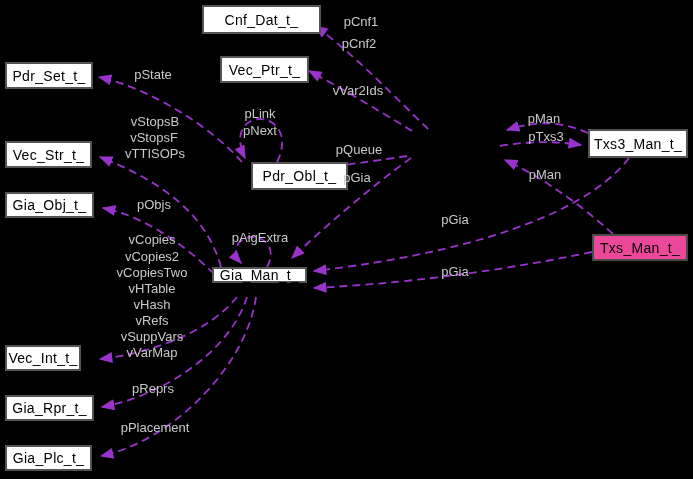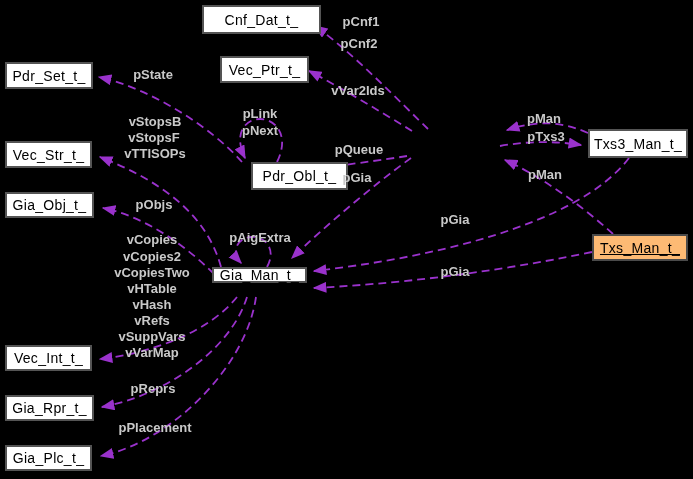--- a/index.html
+++ b/index.html
@@ -7,24 +7,24 @@
     position:relative;width:693px;height:479px;background:#000;overflow:hidden;
     font-family:"Liberation Sans","DejaVu Sans",sans-serif;
   }
   #edges{position:absolute;left:0;top:0;width:693px;height:479px;}
   .node{
     position:absolute;display:flex;align-items:center;justify-content:center;
     background:#fff;border:2px solid #545454;box-sizing:border-box;
     color:#000;font-size:14px;letter-spacing:.3px;white-space:nowrap;
     cursor:pointer;
   }
-  .node.focus{background:#fdba74;border-color:#4a4a4a;text-decoration:underline;}
+  .node.focus{background:#ec4899;border-color:#4a4a4a;}
   .elabel{
     position:absolute;transform:translate(-50%,-50%);
-    color:#c9c9c9;font-size:13px;font-weight:bold;white-space:nowrap;
+    color:#c9c9c9;font-size:13px;font-weight:normal;white-space:nowrap;
     line-height:1;
   }
 </style>
 </head>
 <body>
 
 <div id="canvas">
 
   <svg id="edges" viewBox="0 0 693 479" xmlns="http://www.w3.org/2000/svg">
     <defs>
@@ -55,21 +55,21 @@
 
   <div class="node" style="left:202px;top:5px;width:119px;height:29px;">Cnf_Dat_t_</div>
   <div class="node" style="left:220px;top:56px;width:89px;height:27px;">Vec_Ptr_t_</div>
   <div class="node" style="left:5px;top:62px;width:88px;height:27px;">Pdr_Set_t_</div>
   <div class="node" style="left:5px;top:141px;width:87px;height:27px;">Vec_Str_t_</div>
   <div class="node" style="left:5px;top:192px;width:89px;height:26px;">Gia_Obj_t_</div>
   <div class="node" style="left:213px;top:162px;width:97px;height:28px;margin-left:38px;">Pdr_Obl_t_</div>
   <div class="node" style="left:588px;top:129px;width:100px;height:29px;">Txs3_Man_t_</div>
   <div class="node focus" style="left:592px;top:234px;width:96px;height:27px;">Txs_Man_t_</div>
   <div class="node" style="left:212px;top:267px;width:95px;height:16px;">Gia_Man_t_</div>
-  <div class="node" style="left:5px;top:345px;width:87px;height:26px;">Vec_Int_t_</div>
+  <div class="node" style="left:5px;top:345px;width:76px;height:26px;">Vec_Int_t_</div>
   <div class="node" style="left:5px;top:395px;width:89px;height:26px;">Gia_Rpr_t_</div>
   <div class="node" style="left:5px;top:445px;width:87px;height:26px;">Gia_Plc_t_</div>
 
   <div class="elabel" style="left:361px;top:21px;">pCnf1</div>
   <div class="elabel" style="left:359px;top:43px;">pCnf2</div>
   <div class="elabel" style="left:358px;top:90px;">vVar2Ids</div>
   <div class="elabel" style="left:153px;top:74px;">pState</div>
   <div class="elabel" style="left:260px;top:113px;">pLink</div>
   <div class="elabel" style="left:260px;top:130px;">pNext</div>
   <div class="elabel" style="left:359px;top:149px;">pQueue</div>

